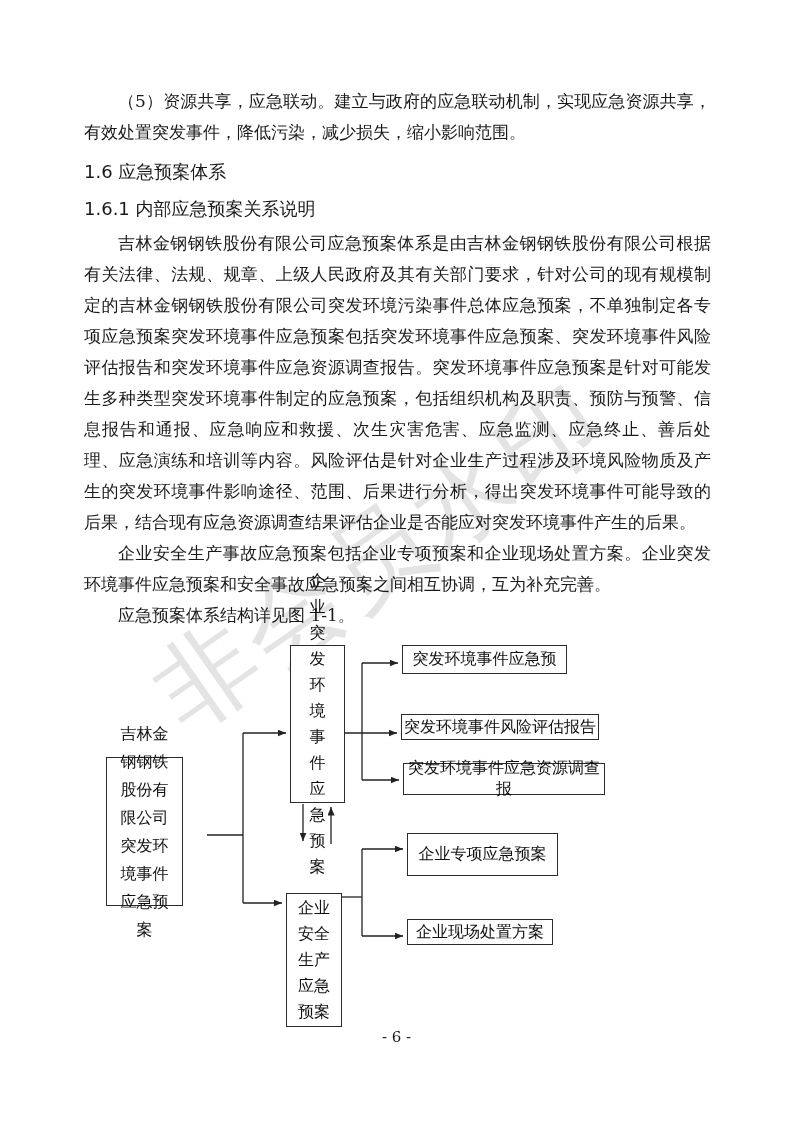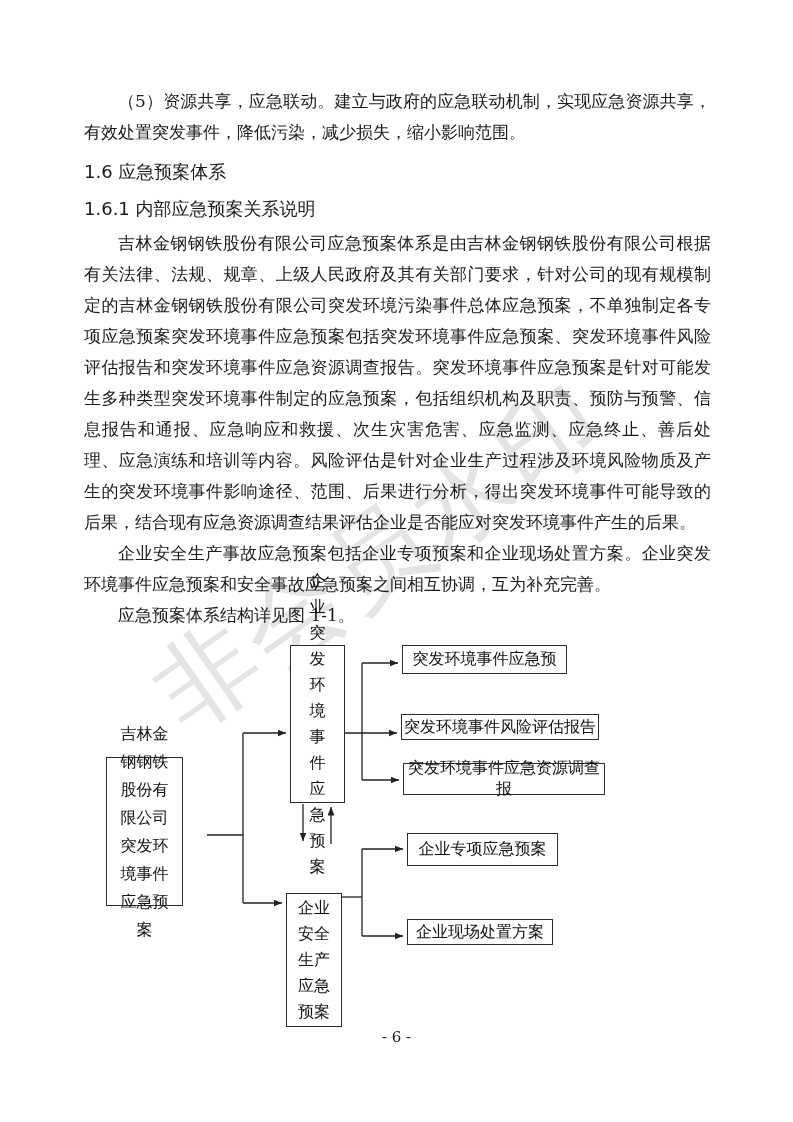--- a/index.html
+++ b/index.html
@@ -63,21 +63,21 @@
     font-family:"DejaVu Sans","Liberation Sans",sans-serif;
     font-size:16px;
     color:#111;
   }
   .root-box{left:106px;top:757px;width:77px;height:149px;padding:0 7px;line-height:28px;}
   .env-box{left:290px;top:645px;width:55px;height:158px;padding:0 13px;line-height:26px;}
   .safety-box{left:286px;top:845px;width:56px;height:134px;padding:0 9px;line-height:26px;margin-top:48px;}
   .r1{left:402px;top:645px;width:165px;height:29px;}
   .r2{left:401px;top:714px;width:198px;height:26px;}
   .r3{left:403px;top:763px;width:202px;height:32px;}
-  .r4{left:407px;top:833px;width:151px;height:33px;}
+  .r4{left:407px;top:833px;width:151px;height:43px;}
   .r5{left:407px;top:919px;width:146px;height:26px;}
   .connectors{position:absolute;left:0;top:0;z-index:1;pointer-events:none;}
   
   .page-num{
     position:absolute;
     left:0;top:1028px;width:100%;
     text-align:center;
     font-size:15px;
     color:#1a1a1a;
     z-index:2;

